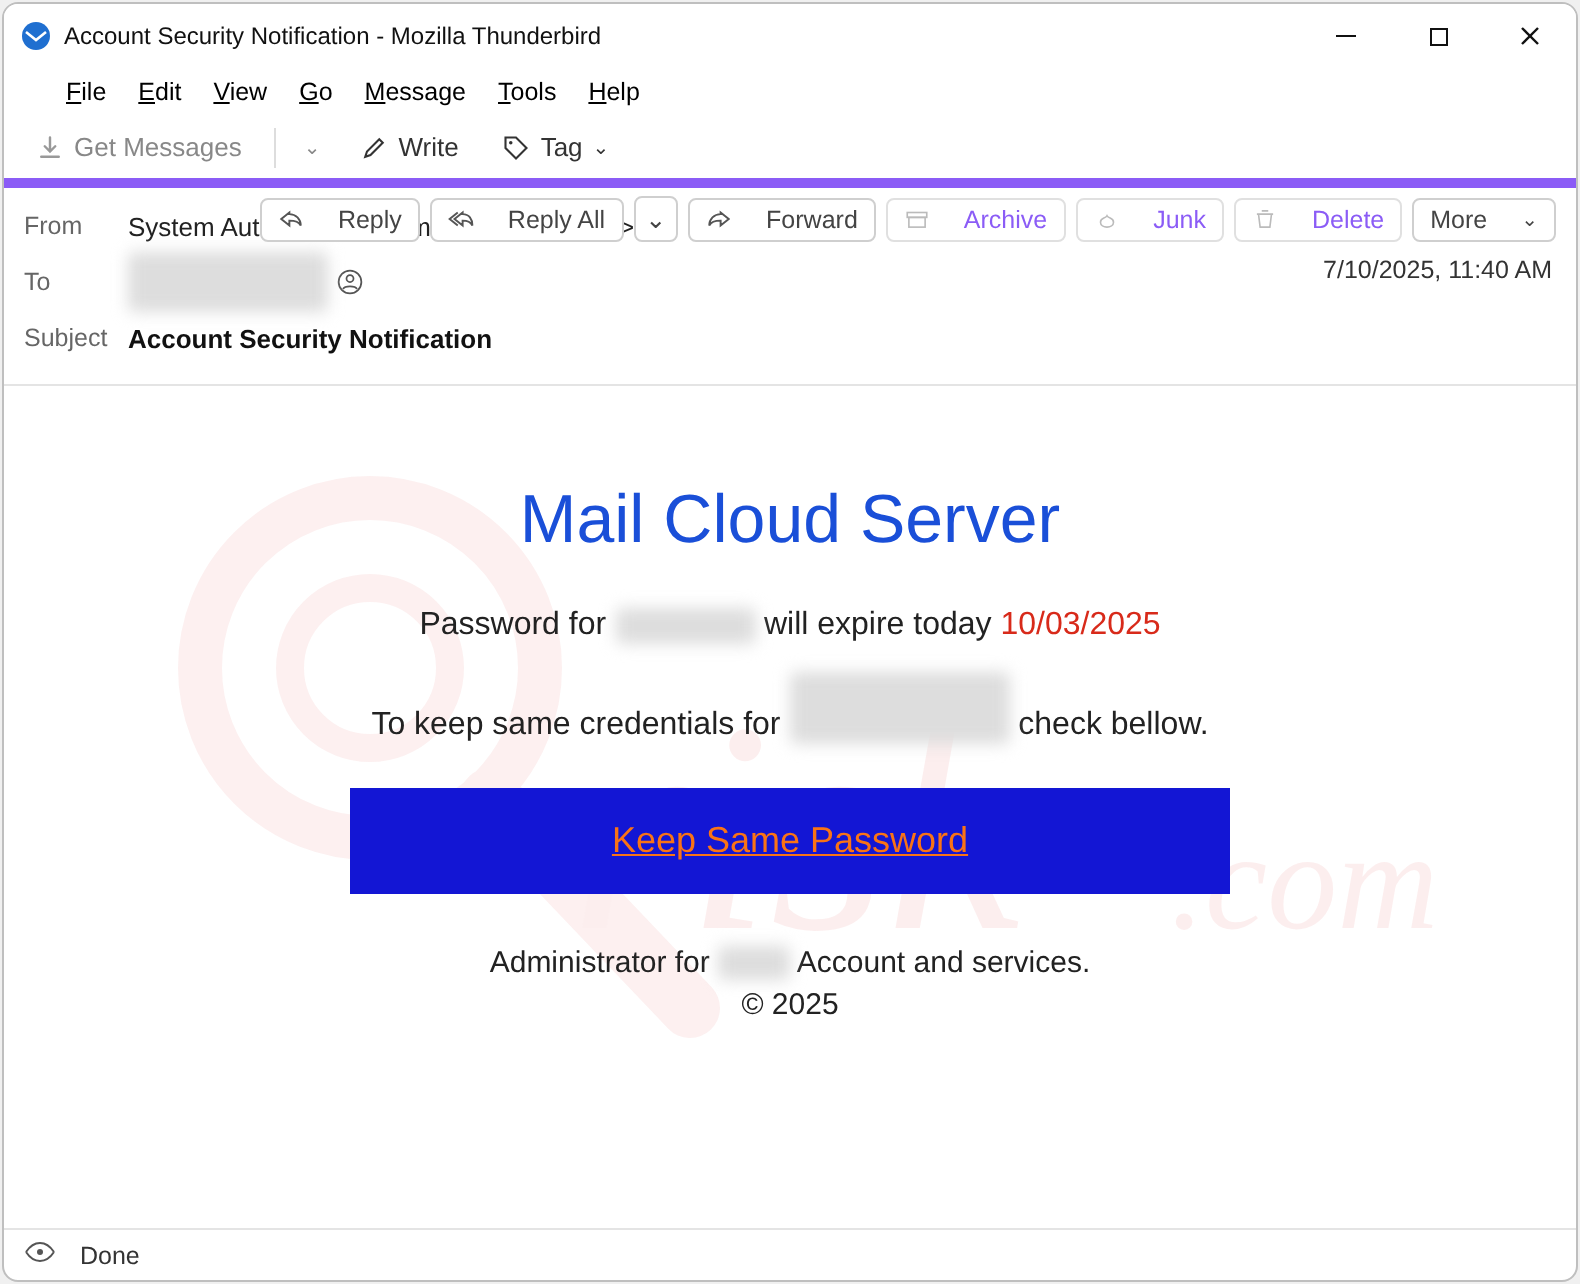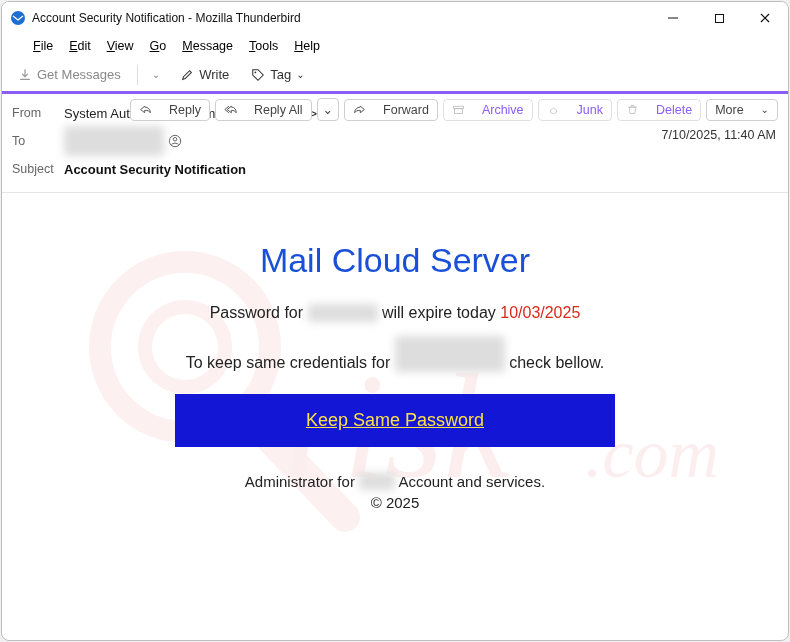--- a/index.html
+++ b/index.html
@@ -46,21 +46,21 @@
   font-size: 12.5px;
 }
 .menuitem { padding: 2px 8px; border-radius: 3px; }
 .menuitem u { text-decoration: underline; }
 
 .toolbar {
   height: 36px;
   display: flex; align-items: center;
   padding: 0 8px;
   gap: 6px;
-  border-bottom: 3px solid #8b5cf6;
+  border-bottom: 5px solid #8b5cf6;
 }
 .tbtn {
   display: flex; align-items: center; gap: 5px;
   padding: 4px 8px;
   border-radius: 4px;
   color: #888; font-size: 13px;
 }
 .tbtn.active { color: #333; }
 .tbtn svg { width: 14px; height: 14px; }
 .sep { width: 1px; height: 20px; background: #ddd; margin: 0 2px; }
@@ -115,21 +115,21 @@
   text-align: center;
   color: #222;
 }
 .mail-title { font-size: 34px; color: #1a4fd8; font-weight: 400; margin: 18px 0 24px; }
 .mail-line { font-size: 16px; margin: 14px 0; color:#222;}
 .mail-line .red { color: #d82a1a; }
 .cta {
   display: block;
   width: 440px; margin: 22px auto 26px;
   background: #1316d4;
-  color: #fde047; font-size: 18px;
+  color: #f97316; font-size: 18px;
   padding: 16px 0;
   text-decoration: underline;
 }
 .foot-line { font-size: 15px; color:#222; margin-top:4px;}
 
 .statusbar {
   height: 26px;
   border-top: 1px solid #e4e4e4;
   display: flex; align-items: center;
   padding: 0 10px; gap: 12px;
@@ -306,13 +306,22 @@
       <a class="cta">Keep Same Password</a>
       <div class="foot-line">
         <span>Administrator for </span>
         <span class="blur" style="width:36px;">red</span>
         <span> Account and services.</span>
       </div>
       <div class="foot-line">© 2025</div>
     </div>
   </div>
 
+  <div class="statusbar">
+    <span>
+      <svg width="16" height="12" viewBox="0 0 16 12">
+          <path d="M1 6c4-6 10-6 14 0M1 6c4 6 10 6 14 0" fill="none" stroke="#555" stroke-width="1"></path>
+          <circle cx="8" cy="6" r="1.5" fill="#555"></circle>
+        </svg>
+    </span>
+    <span>Done</span>
+  </div>
 </div>
 
 </body></html>

